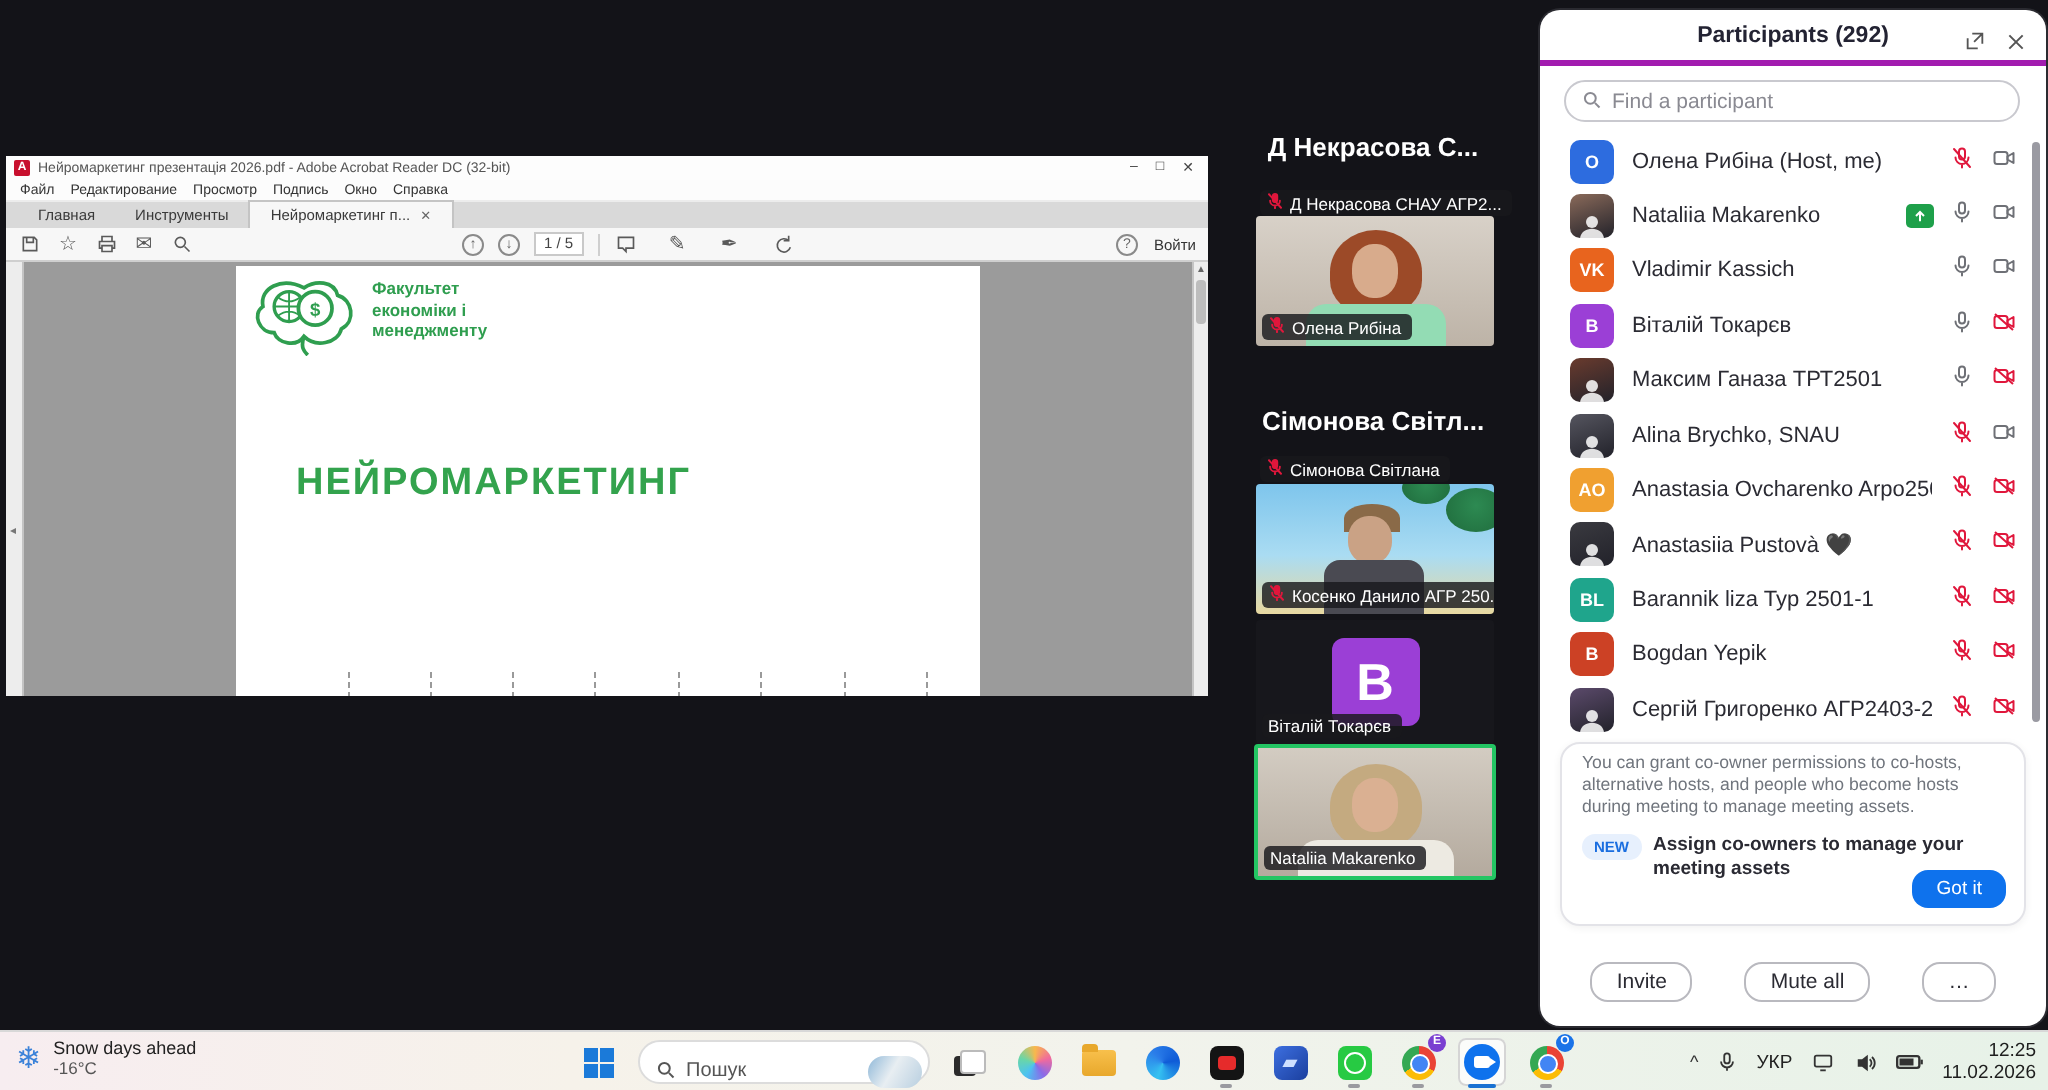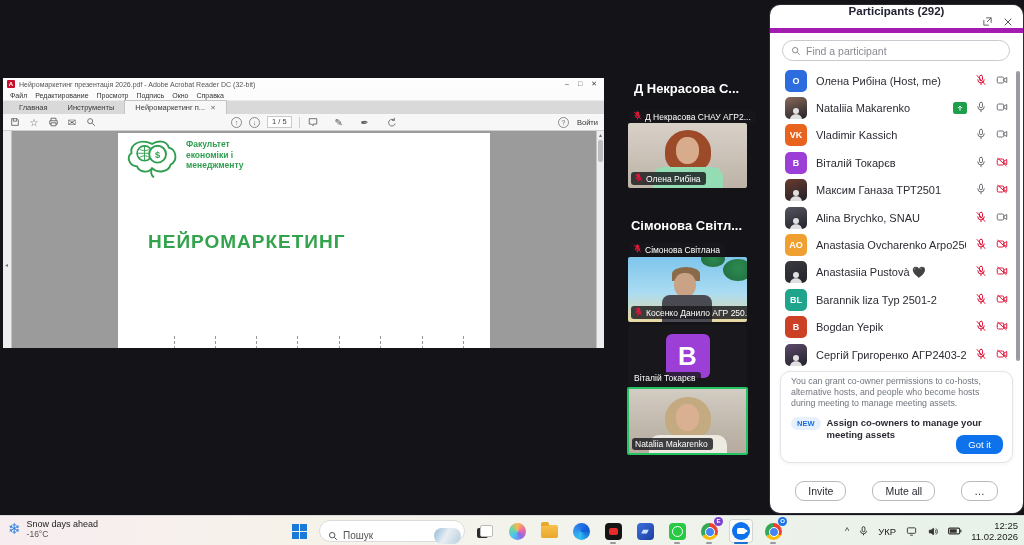--- a/index.html
+++ b/index.html
@@ -47,21 +47,21 @@
   .nm-ico{width:20px;height:20px;position:relative;margin-bottom:2px}
   .nm-ico .b1,.nm-ico .b2{position:absolute;border-radius:50%}
   .nm-ico .b1{width:14px;height:14px;left:0;top:2px}
   .nm-ico .b2{width:10px;height:10px;right:0;bottom:0}
   .nm-lab{font-size:6px;font-weight:700;color:#4a4a4a;transform:scale(.68);transform-origin:center top;white-space:nowrap}
   #slide-tooltip{position:absolute;left:470px;top:253px;width:128px;height:20px;background:#fcf9da;border:1px solid #9c9c7a;font-size:6px;line-height:6.5px;color:#4a4a30;padding:1px 2px;overflow:hidden;z-index:5}
   #slide-tooltip span{display:block;transform:scale(.72);transform-origin:left top;width:138%}
   #cursor-plus{position:absolute;left:440px;top:243px;color:#444;font-size:11px;z-index:6}
 
   
-  #strip{left:605px;top:15px;width:163px;height:515px}
+  #strip{left:605px;top:0;width:163px;height:515px}
   .bigname{position:absolute;left:0;width:100%;text-align:center;color:#fff;font-size:13px;font-weight:700}
   .vlabel{position:absolute;display:flex;align-items:center;gap:3px;background:rgba(24,24,28,.82);border-radius:3px;padding:1px 5px 1px 3px;color:#fff;font-size:8.5px;white-space:nowrap;max-width:150px;overflow:hidden;z-index:3}
   .tile{position:absolute;left:23px;width:119px;height:65px;overflow:hidden;border-radius:2px}
   .tile .vlabel{left:3px;bottom:3px;top:auto;position:absolute}
   .t2{top:108px;background:linear-gradient(180deg,#d8d1c8,#bdb3a7)}
   .t4{top:242px;background:linear-gradient(180deg,#7ec5ec 0%,#aadcf2 55%,#e8d8a0 100%)}
   .t5{top:310px;height:62px;background:#17171c;display:flex;align-items:center;justify-content:center}
   .t6{top:372px;left:22px;width:121px;height:68px;background:linear-gradient(180deg,#d3ccc2,#b4aa9e);border:2px solid #23c563}
   .p-hair,.p-face,.p-body{position:absolute}
   .t2 .p-hair{left:37px;top:7px;width:46px;height:42px;border-radius:50% 50% 40% 40%;background:#9c4a28}
@@ -72,21 +72,21 @@
   .t6 .p-body{left:20px;top:46px;width:78px;height:26px;border-radius:10px 10px 0 0;background:#edeae2}
   .palm1,.palm2{position:absolute;width:30px;height:22px;border-radius:50%;background:radial-gradient(circle at 50% 40%,#2d8a52,#1f6b3c)}
   .palm1{right:-6px;top:2px}.palm2{right:22px;top:-6px;width:24px;height:16px}
   .t4 .p-face{left:46px;top:16px;width:22px;height:24px;border-radius:46%;background:#caa285}
   .t4 .p-hair{left:44px;top:10px;width:28px;height:14px;border-radius:50% 50% 0 0;background:#8a6a48}
   .t4 .p-body{left:34px;top:38px;width:50px;height:28px;border-radius:8px 8px 0 0;background:#4a4a52}
   .avatar-big{width:44px;height:44px;background:#9b3fd6;border-radius:6px;color:#fff;font-size:26px;font-weight:700;display:flex;align-items:center;justify-content:center}
 
   
   #panel{left:770px;top:5px;width:253px;height:508px;background:#fff;border-radius:10px;box-shadow:0 0 0 1px #2a2a30}
-  #p-header{height:28px;display:flex;justify-content:center;position:relative;border-bottom:5px solid #a21caf}
+  #p-header{height:28px;display:flex;align-items:center;justify-content:center;position:relative;border-bottom:3px solid #a21caf}
   #p-title{font-size:11.5px;font-weight:700;color:#232333}
   #p-hicons{position:absolute;right:10px;top:8px;display:flex;gap:10px;color:#555}
   #p-search{position:absolute;left:12px;top:35px;width:228px;height:21px;border:1px solid #c9c9cf;border-radius:11px;display:flex;align-items:center;padding:0 8px;gap:5px}
   #p-search input{border:none;outline:none;font-size:10.5px;color:#333;width:100%;font-family:"Liberation Sans",sans-serif}
   #p-search input::placeholder{color:#8a8a92}
   #p-list{position:absolute;left:0;top:62px;width:100%}
   .prow{display:flex;align-items:center;height:27.4px;padding:0 14px 0 15px;gap:9px}
   .pavatar{width:22px;height:22px;border-radius:5px;flex:0 0 22px;display:flex;align-items:center;justify-content:center;color:#fff;font-weight:700;font-size:9px;overflow:hidden;position:relative}
   .pavatar svg{position:absolute;bottom:-2px;left:50%;transform:translateX(-50%)}
   .pname{font-size:11px;color:#2b2b33;white-space:nowrap;overflow:hidden;flex:1}
@@ -542,21 +542,21 @@
               </svg></span>
             <span><svg width="14" height="12" viewBox="0 0 24 24" fill="none" stroke="#e0173c" stroke-width="2" stroke-linejoin="round">
                 <rect x="2.5" y="6" width="13" height="12" rx="2.5"></rect>
                 <path d="M15.5 10.5l6-3.5v10l-6-3.5z"></path>
                 <line x1="3" y1="4" x2="21" y2="20"></line>
               </svg></span>
           </div>
         </div>
         <div class="prow">
           <div class="pavatar" style="background: rgb(31, 165, 140);">BL</div>
-          <div class="pname">Barannik liza Typ 2501-2</div>
+          <div class="pname">Barannik liza Typ 2501-1</div>
           <div class="picons">
             <span><svg width="12" height="12" viewBox="0 0 24 24" fill="none" stroke="#e0173c" stroke-width="2" stroke-linecap="round">
                 <rect x="9" y="2.5" width="6" height="11" rx="3"></rect>
                 <path d="M5.5 11.5a6.5 6.5 0 0 0 13 0M12 18v3.5"></path>
                 <line x1="4" y1="3" x2="20" y2="21"></line>
               </svg></span>
             <span><svg width="14" height="12" viewBox="0 0 24 24" fill="none" stroke="#e0173c" stroke-width="2" stroke-linejoin="round">
                 <rect x="2.5" y="6" width="13" height="12" rx="2.5"></rect>
                 <path d="M15.5 10.5l6-3.5v10l-6-3.5z"></path>
                 <line x1="3" y1="4" x2="21" y2="20"></line>

